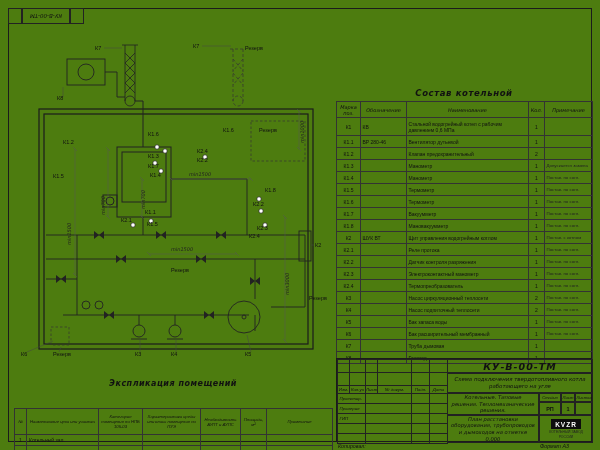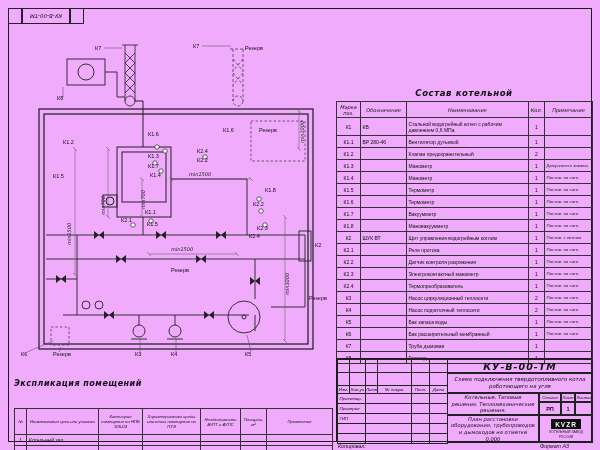--- a/index.html
+++ b/index.html
@@ -1,38 +1,38 @@
 <!DOCTYPE html>
 <html><head>
 <meta charset="utf-8">
 <style>
   *{box-sizing:border-box;margin:0;padding:0}
   html,body{width:600px;height:450px;background:#f2f2ef}
-  .sheet{position:relative;width:600px;height:450px;background:#f0abfc;font-family:"Liberation Sans",sans-serif;color:#111;overflow:hidden}
+  .sheet{position:relative;width:600px;height:450px;background:#4d7c0f;font-family:"Liberation Sans",sans-serif;color:#111;overflow:hidden}
   .frame{position:absolute;left:8px;top:8px;right:8px;bottom:8px;border:1.5px solid #1b1b1b}
   
   .corner-stamp{position:absolute;left:8px;top:8px;width:76px;height:16px;display:flex}
   .cs-cell{border:0.8px solid #222;height:100%}
   .cs-a{width:14px}.cs-b{width:48px;display:flex;align-items:center;justify-content:center}.cs-c{width:14px}
   .rot180{transform:rotate(180deg);font:italic 5.5px "DejaVu Sans",sans-serif;white-space:nowrap}
   
   #plan{position:absolute;left:9px;top:9px}
   .lbl{font:5.5px "Liberation Sans",sans-serif;fill:#111}
   .dim{font:italic 5px "DejaVu Sans",sans-serif;fill:#222}
   
   .comp{position:absolute;left:336px;top:88px;width:256px}
   .comp h2{font:italic bold 8.5px "DejaVu Sans",sans-serif;text-align:center;letter-spacing:.6px;margin-bottom:3px}
   table{border-collapse:collapse;width:100%;table-layout:fixed}
   .comp th{font:italic 5px "DejaVu Sans",sans-serif;border:0.8px solid #333;padding:1.5px 1px;text-align:center}
   .comp td{border:0.8px solid #333;font-size:5px;line-height:1.2;padding:2.5px 1.5px;vertical-align:middle;text-align:left;word-wrap:break-word}
   .comp td:nth-child(1),.comp td:nth-child(4){text-align:center}
   .comp td:nth-child(5){font-size:4.4px;color:#222}
   
   .expl{position:absolute;left:14px;top:379px;width:318px}
-  .expl h2{font:italic bold 8px "DejaVu Sans",sans-serif;letter-spacing:.5px;margin-bottom:20px}
+  .expl h2{font:italic bold 8px "DejaVu Sans",sans-serif;text-align:center;letter-spacing:.5px;margin-bottom:20px}
   .expl th{font:4.2px "Liberation Sans",sans-serif;font-style:italic;border:0.8px solid #333;padding:1px;text-align:center;vertical-align:middle;word-wrap:break-word;height:26px}
   .expl td{border:0.8px solid #333;font-size:5px;padding:2px 2px;text-align:left;height:11px;word-wrap:break-word}
   .expl td:first-child{text-align:center}
   
   .tb{position:absolute;left:336px;top:358px;width:256px;height:84px;border:1px solid #1b1b1b}
   .tb-left{position:absolute;left:0;top:0;width:110px;height:84px}
   .tb-left td{border:0.7px solid #222;font-size:4.4px;text-align:center;vertical-align:middle;overflow:hidden;white-space:nowrap}
   .tb-left tr.ch{height:13px}.tb-left tr.hd{height:8px}.tb-left tr.hd td{font-style:italic}
   .tb-left tr.rl{height:10px}.tb-left tr.rl td:first-child{text-align:left;padding-left:1.5px;font-style:italic}
   .cell{position:absolute;border:0.7px solid #222;display:flex;align-items:center;justify-content:center;text-align:center;overflow:hidden}

